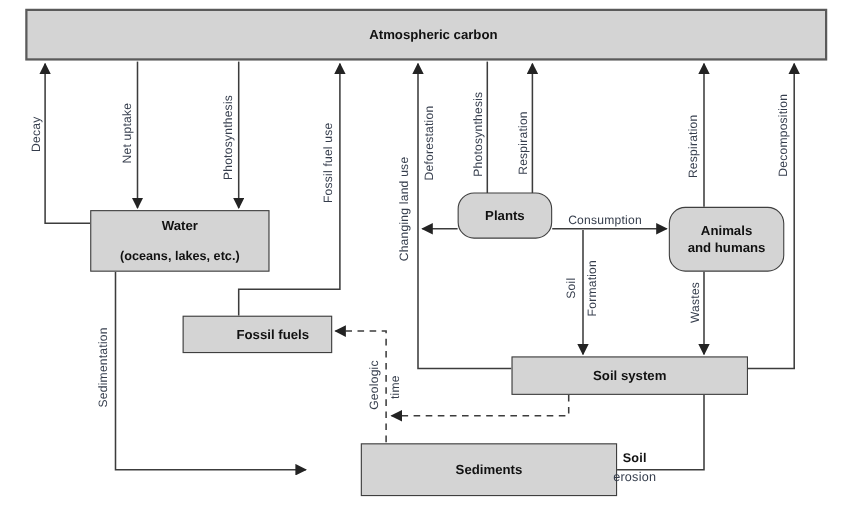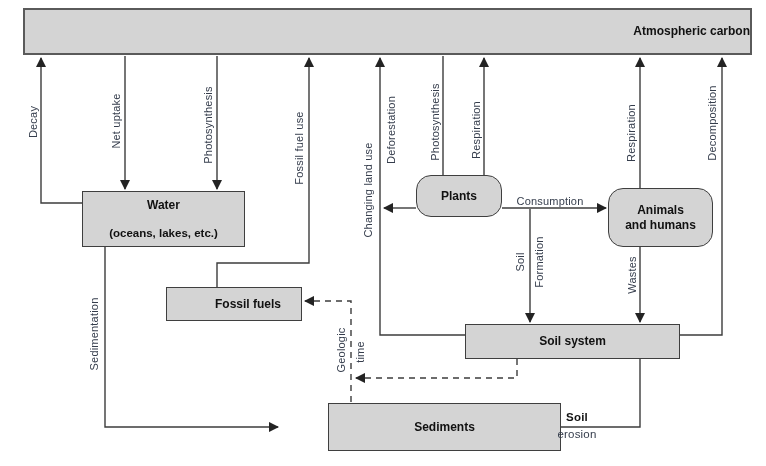--- a/index.html
+++ b/index.html
@@ -10,21 +10,21 @@
   #wires{position:absolute;left:0;top:0;pointer-events:none;}
   .wire{fill:none;stroke:#3c3c3c;stroke-width:1.4;}
   .wire.dashed{stroke-dasharray:6 5;}
   .box{
     position:absolute;box-sizing:border-box;background:#d4d4d4;
     border:1.6px solid #3f3f3f;display:flex;flex-direction:column;
     align-items:center;justify-content:center;color:#111;
     font-weight:bold;font-size:12px;line-height:1.25;text-align:center;
   }
   .b-atm{left:23px;top:8px;width:729px;height:47px;border:2px solid #5a5a5a;
-         align-items:flex-end;padding-left:13px;}
+         align-items:center;padding-left:13px;}
   .b-water{left:82px;top:191px;width:163px;height:56px;gap:13px;}
   .b-fossil{left:166px;top:287px;width:136px;height:34px;padding-left:28px;}
   .b-plants{left:416px;top:175px;width:86px;height:42px;border-radius:15px;}
   .b-animals{left:608px;top:188px;width:105px;height:59px;border-radius:15px;}
   .b-soil{left:465px;top:324px;width:215px;height:35px;}
   .b-sediments{left:280px;top:403px;width:233px;height:48px;margin-left:48px;}
   .sub{font-size:11.5px;}
   .vl{
     position:absolute;white-space:nowrap;font-size:11px;color:#353d4c;
     transform:translate(-50%,-50%) rotate(-90deg);letter-spacing:.2px;

